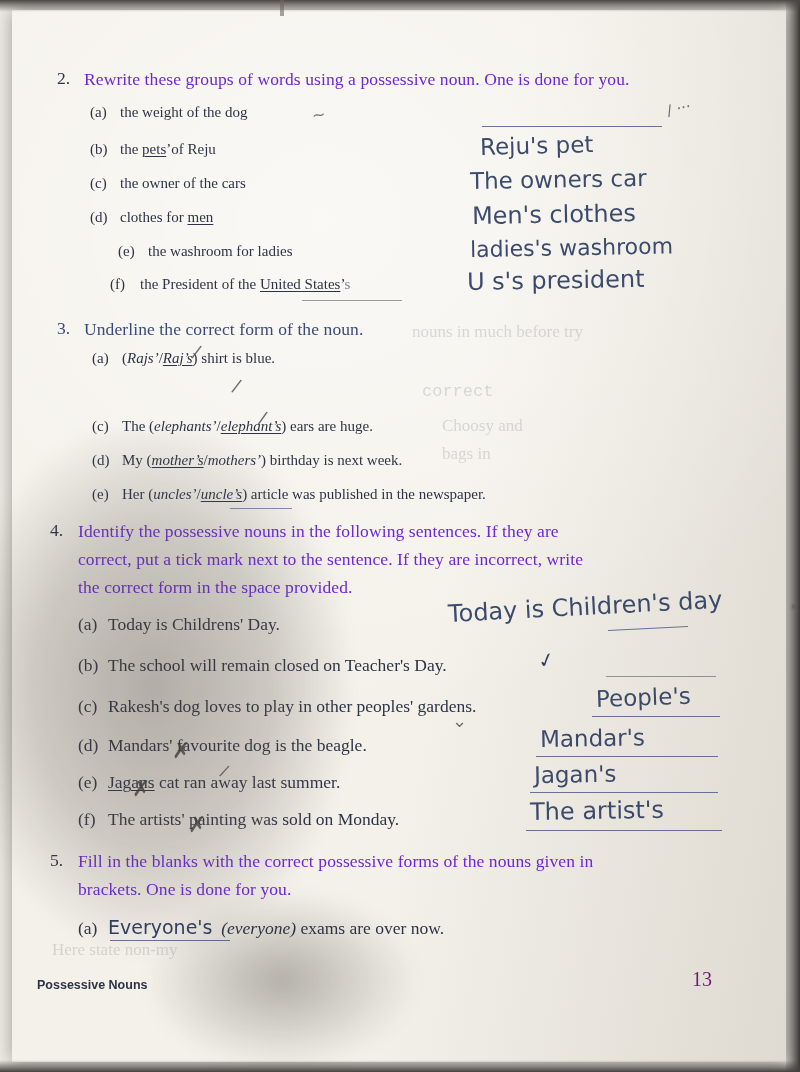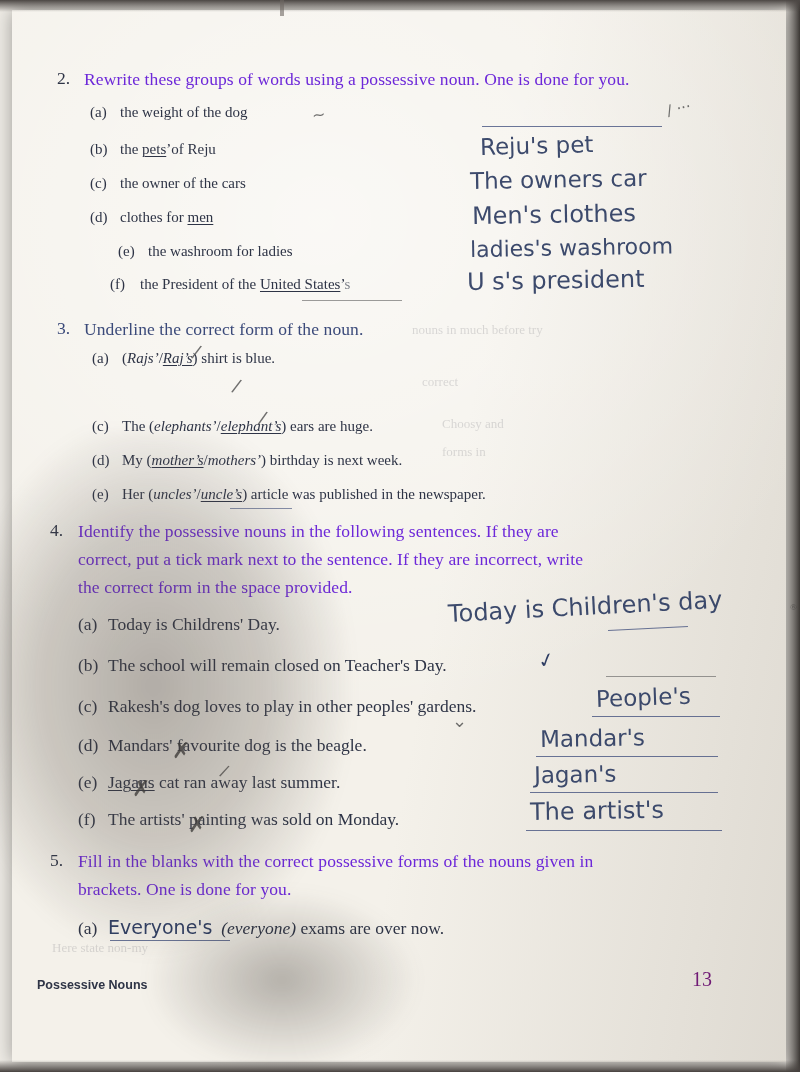--- a/index.html
+++ b/index.html
@@ -171,21 +171,21 @@
   }
   .smallmark {
     position: absolute;
     font-size: 9px;
     color: #555;
     opacity:.7;
   }
   .ghost {
     position: absolute;
     color: rgba(90,90,100,0.20);
-    font-size: 13px;
+    font-size: 17px;
     font-family: "Liberation Serif", serif;
     white-space: nowrap;
   }
 </style>
 </head>
 <body>
 
 <div id="page">
   <div id="paper">
     <div class="content">
@@ -301,23 +301,23 @@
       <div class="q" style="left:66px; top:840px;">Fill in the blanks with the correct possessive forms of the nouns given in</div>
       <div class="q" style="left:66px; top:868px;">brackets. One is done for you.</div>
 
       <div class="item" style="left:66px; top:906px; font-size:17.5px;">
         <span class="lbl">(a)</span><span class="hwinline" style="font-family:'DejaVu Sans',sans-serif; color:#2f3e63; font-size:19px;">Everyone's</span>
         <span>&nbsp;<span class="it">(everyone)</span> exams are over now.</span>
       </div>
       <div class="hw-ul" style="left:98px; top:930px; width:120px;"></div>
 
       <div class="ghost" style="left:400px; top:312px;">nouns in much before try</div>
-      <div class="ghost" style="left:410px; top:364px;">correct</div>
+      <div class="ghost" style="left:410px; top:372px;font-family:Liberation Mono, monospace;">correct</div>
       <div class="ghost" style="left:430px; top:406px;">Choosy and</div>
-      <div class="ghost" style="left:430px; top:434px;">forms in</div>
+      <div class="ghost" style="left:430px; top:434px;">bags in</div>
       <div class="ghost" style="left:40px; top:930px;">Here state non-my</div>
 
       <div class="footer-left">Possessive Nouns</div>
       <div class="footer-right">13</div>
 
     </div>
   </div>
 
   <div class="shadow-blob"></div>
   <div class="shadow-blob2"></div>

